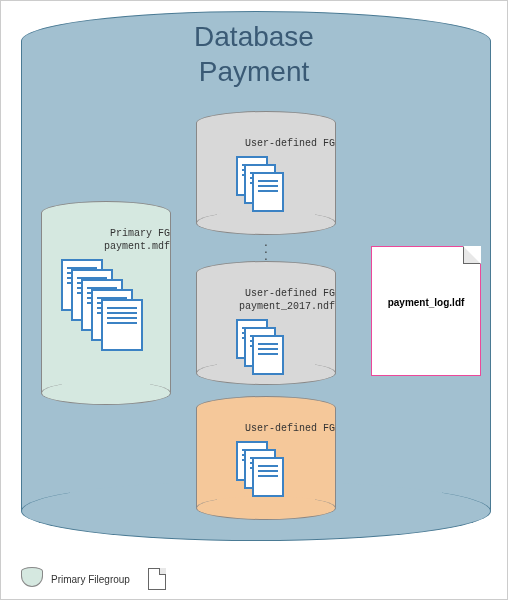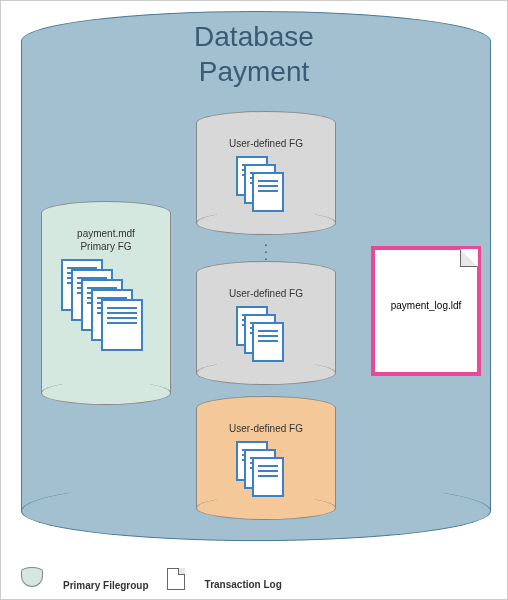--- a/index.html
+++ b/index.html
@@ -17,42 +17,42 @@
 
 
 .cyl { position: absolute; z-index: 15; }
 .cyl-top { width: 100%; height: 24px; border-radius: 50%; border: 1px solid #888; }
 .cyl-body { width: 100%; border-left: 1px solid #888; border-right: 1px solid #888; margin-top: -12px; padding-top: 12px; }
 .cyl-bot { width: 100%; height: 24px; border-radius: 50%; border: 1px solid #888; border-top: none; margin-top: -12px; }
 .primary .cyl-top, .primary .cyl-body, .primary .cyl-bot { background: #d5e8e0; }
 .readonly .cyl-top, .readonly .cyl-body, .readonly .cyl-bot { background: #d8d8d8; }
 .readwrite .cyl-top, .readwrite .cyl-body, .readwrite .cyl-bot { background: #f5c89a; }
 
-.cyl-label { text-align: center; font-size: 10px; color: #333; line-height: 1.3; padding: 2px 0; position: relative; z-index: 2; }
+.cyl-label { text-align: right; font-size: 10px; color: #333; line-height: 1.3; padding: 2px 0; position: relative; z-index: 2; font-family: Liberation Mono, monospace; }
 
 
 .files { position: relative; margin: 4px auto 8px; z-index: 2; }
 .file { position: absolute; background: #fff; border: 2px solid #3b82c4; }
 .file .lines { position: absolute; left: 4px; right: 4px; top: 6px; }
 .file .lines div { height: 2px; background: #3b82c4; margin-bottom: 3px; }
 
 
-.doc { position: absolute; z-index: 15; background: #fff; border: 4px solid #ec4899; }
+.doc { position: absolute; z-index: 15; background: #fff; border: 1px solid #ec4899; font-weight: bold; }
 .doc-fold { position: absolute; right: -1px; top: -1px; width: 18px; height: 18px; background: #e8e8e8; border-left: 1px solid #666; border-bottom: 1px solid #666; }
 .doc-fold::after { content: ''; position: absolute; right: 0; top: 0; border-top: 18px solid #fff; border-left: 18px solid transparent; }
 .doc-label { text-align: center; font-size: 10px; margin-top: 50px; }
 
 
 .dots { position: absolute; z-index: 15; font-size: 12px; color: #333; line-height: 0.6; text-align: center; }
 
 
 .legend { position: absolute; left: 20px; bottom: 8px; width: 470px; z-index: 20; }
 .legend-title { font-size: 16px; color: #333; margin-bottom: 8px; }
 .legend-row { display: flex; gap: 18px; align-items: center; }
-.legend-item { display: flex; align-items: flex-end; gap: 20px; font-size: 10px; color: #333; font-weight: bold; }
+.legend-item { display: flex; align-items: center; gap: 8px; font-size: 10px; color: #333; }
 .mini-cyl { width: 22px; height: 24px; position: relative; }
 .mini-cyl .mt { width: 100%; height: 8px; border-radius: 50%; border: 1px solid #888; }
 .mini-cyl .mb { width: 100%; height: 16px; border: 1px solid #888; border-top: none; border-radius: 0 0 11px 11px; margin-top: -4px; }
 .mini-doc { width: 18px; height: 22px; border: 1px solid #666; background: #fff; position: relative; }
 .mini-doc::after { content: ''; position: absolute; right: -1px; top: -1px; width: 6px; height: 6px; background: #e8e8e8; border-left: 1px solid #666; border-bottom: 1px solid #666; }
 </style>
 </head>
 <body>
 
 <div class="canvas">
@@ -61,22 +61,22 @@
   <div class="db-body"></div>
   <div class="db-bottom"></div>
 
   <div class="title title2">Payment</div>
   <div class="title title1">Database</div>
 
   <div class="cyl primary" style="left:40px; top:200px; width:130px;">
     <div class="cyl-top"></div>
     <div class="cyl-body" style="height:180px;">
       <div class="cyl-label">
+        <div>Primary FG</div>
         <div>payment.mdf</div>
-        <div>Primary FG</div>
       </div>
       <div class="files" style="width:90px; height:110px;">
         <div class="file" style="left:0;top:0;width:42px;height:52px;">
             <div class="lines">
               <div></div>
               <div></div>
               <div></div>
               <div></div>
             </div>
           </div>
@@ -150,20 +150,21 @@
     <div class="cyl-bot"></div>
   </div>
 
   <div class="dots" style="left:260px; top:238px; width:10px;">.<br>.<br>.</div>
 
   <div class="cyl readonly" style="left:195px; top:260px; width:140px;">
     <div class="cyl-top"></div>
     <div class="cyl-body" style="height:100px;">
       <div class="cyl-label">
         <div>User-defined FG</div>
+        <div>payment_2017.ndf</div>
       </div>
       <div class="files" style="width:60px; height:60px;">
         <div class="file" style="left:0;top:0;width:32px;height:40px;">
             <div class="lines">
               <div></div>
               <div></div>
               <div></div>
             </div>
           </div>
         <div class="file" style="left:8px;top:8px;width:32px;height:40px;">
@@ -227,18 +228,17 @@
     <div class="legend-row">
       <div class="legend-item">
         <div class="mini-cyl">
             <div class="mt" style="background:#d5e8e0;"></div>
             <div class="mb" style="background:#d5e8e0;"></div>
           </div>
         <span>Primary Filegroup</span>
       </div>
       <div class="legend-item">
         <div class="mini-doc"></div>
-        <span>Transaction Log</span>
       </div>
     </div>
   </div>
 
 </div>
 
 </body></html>

